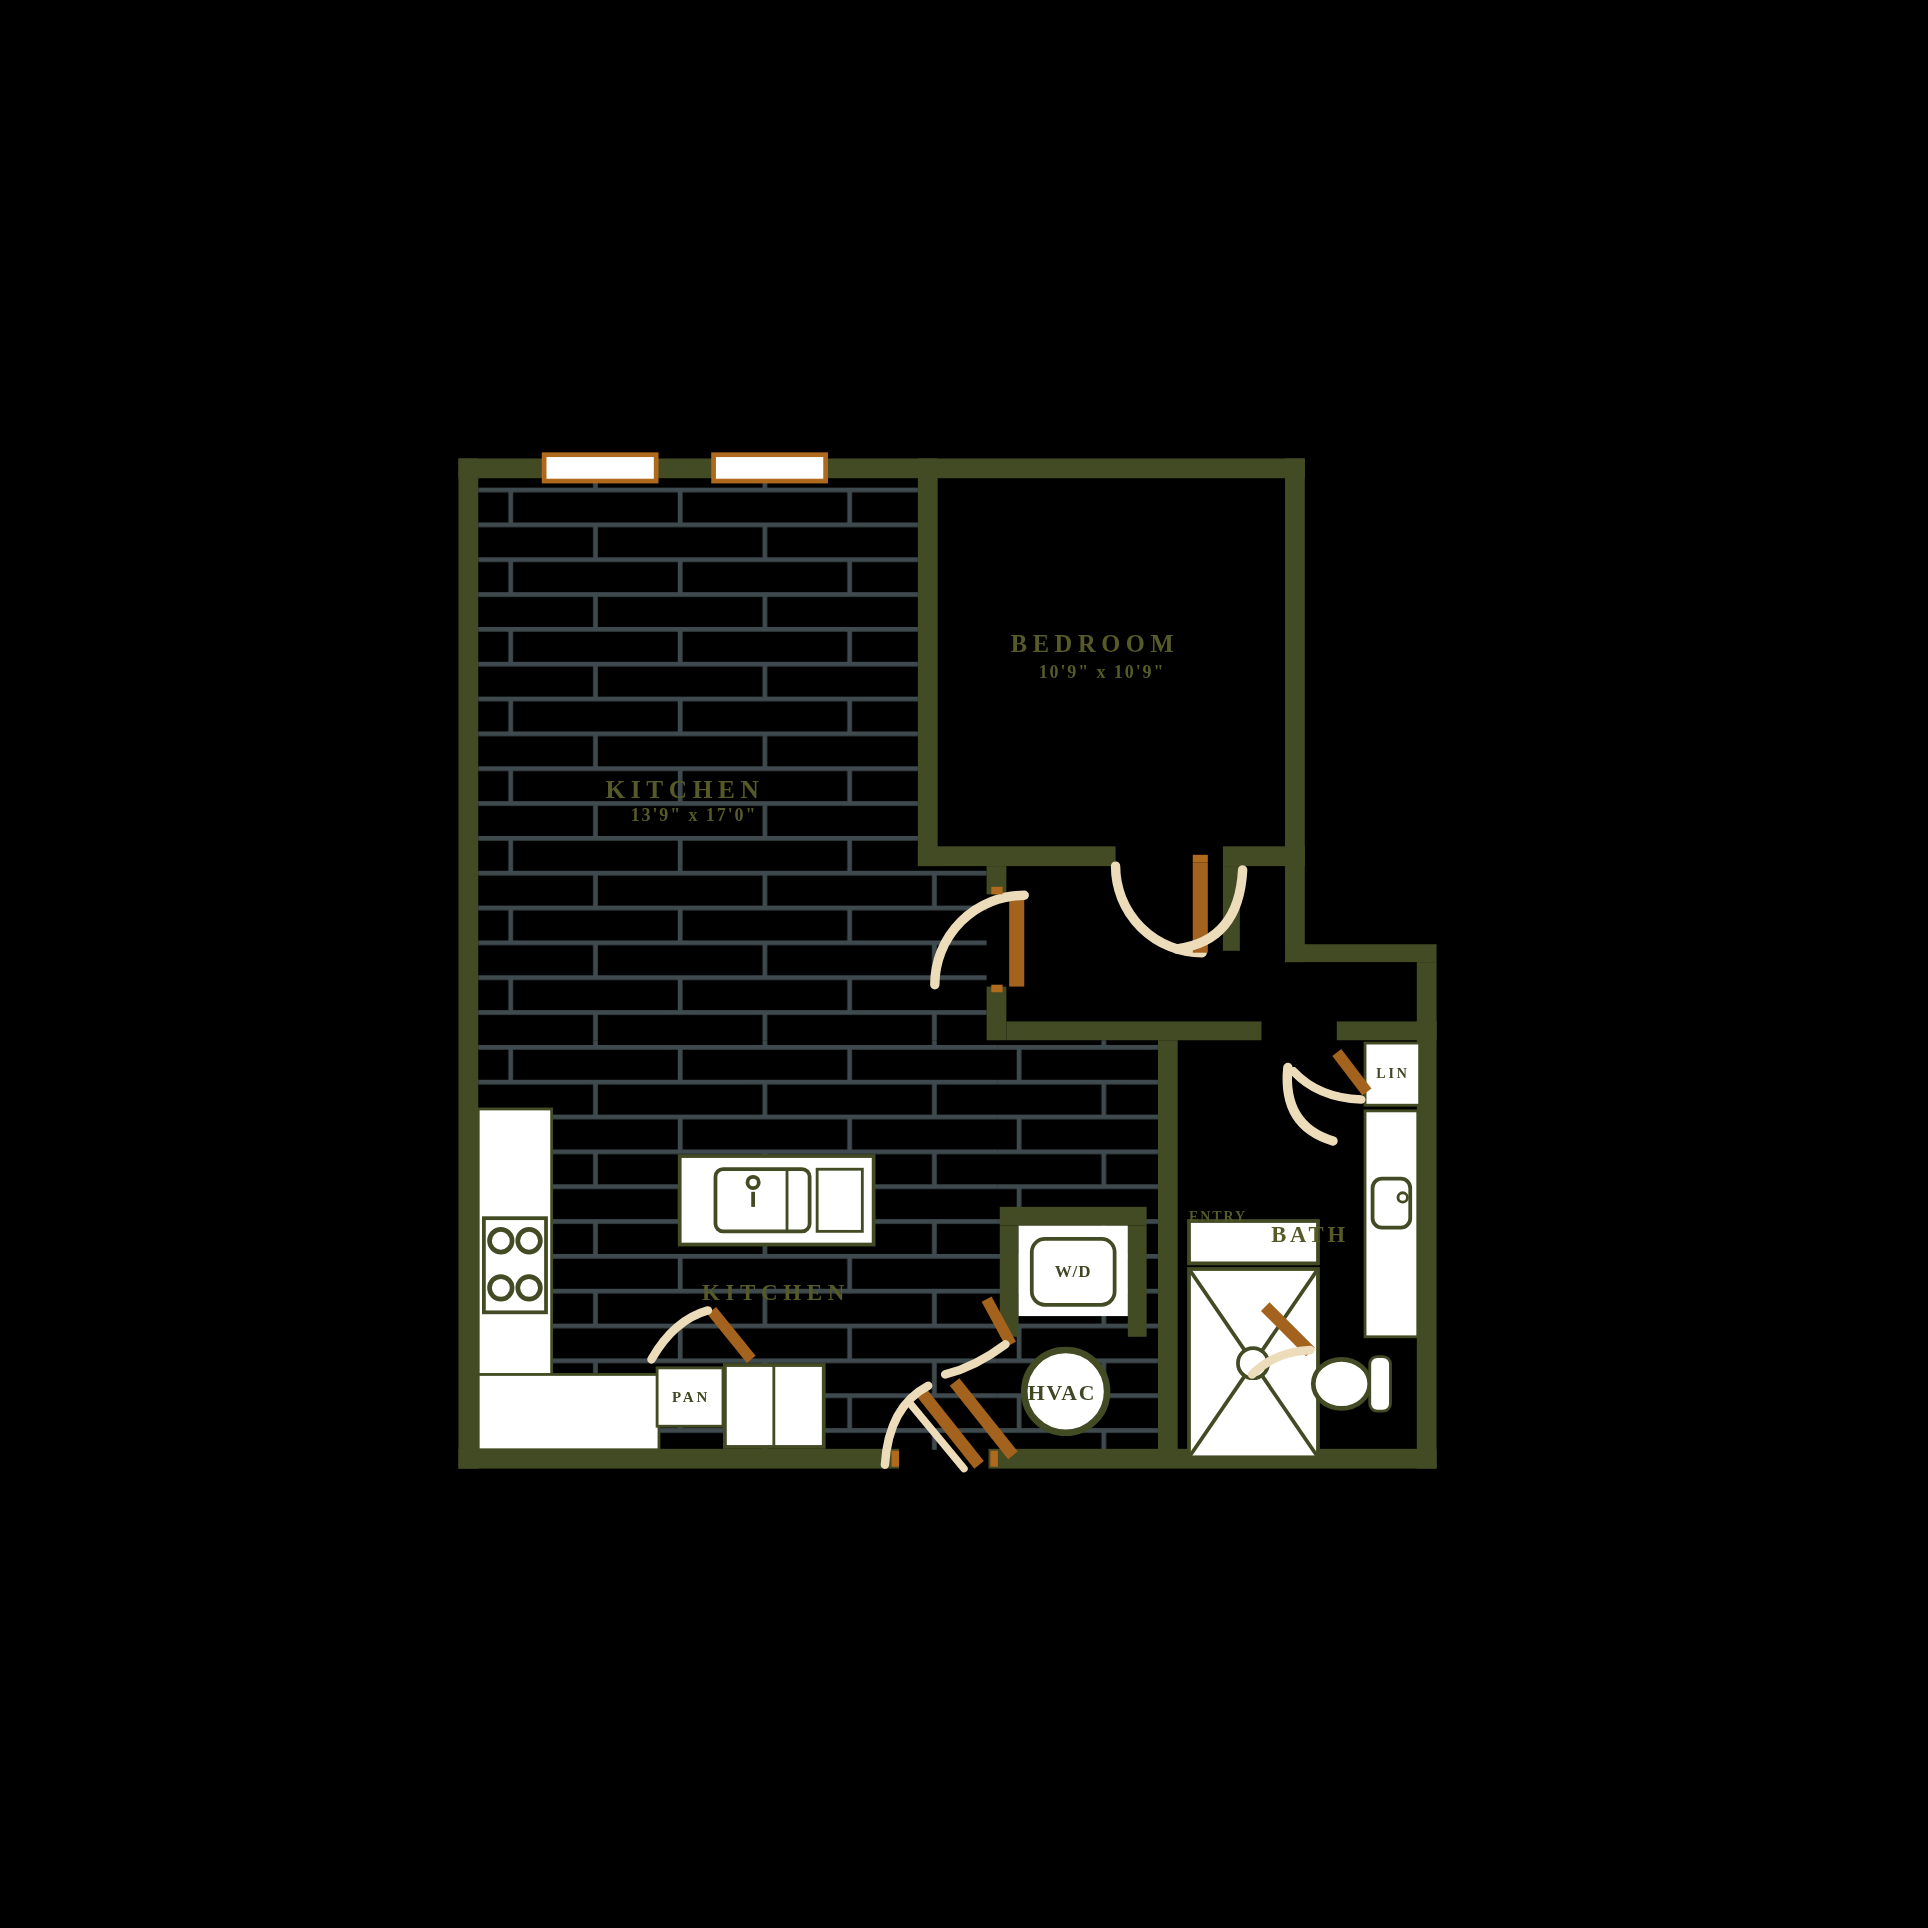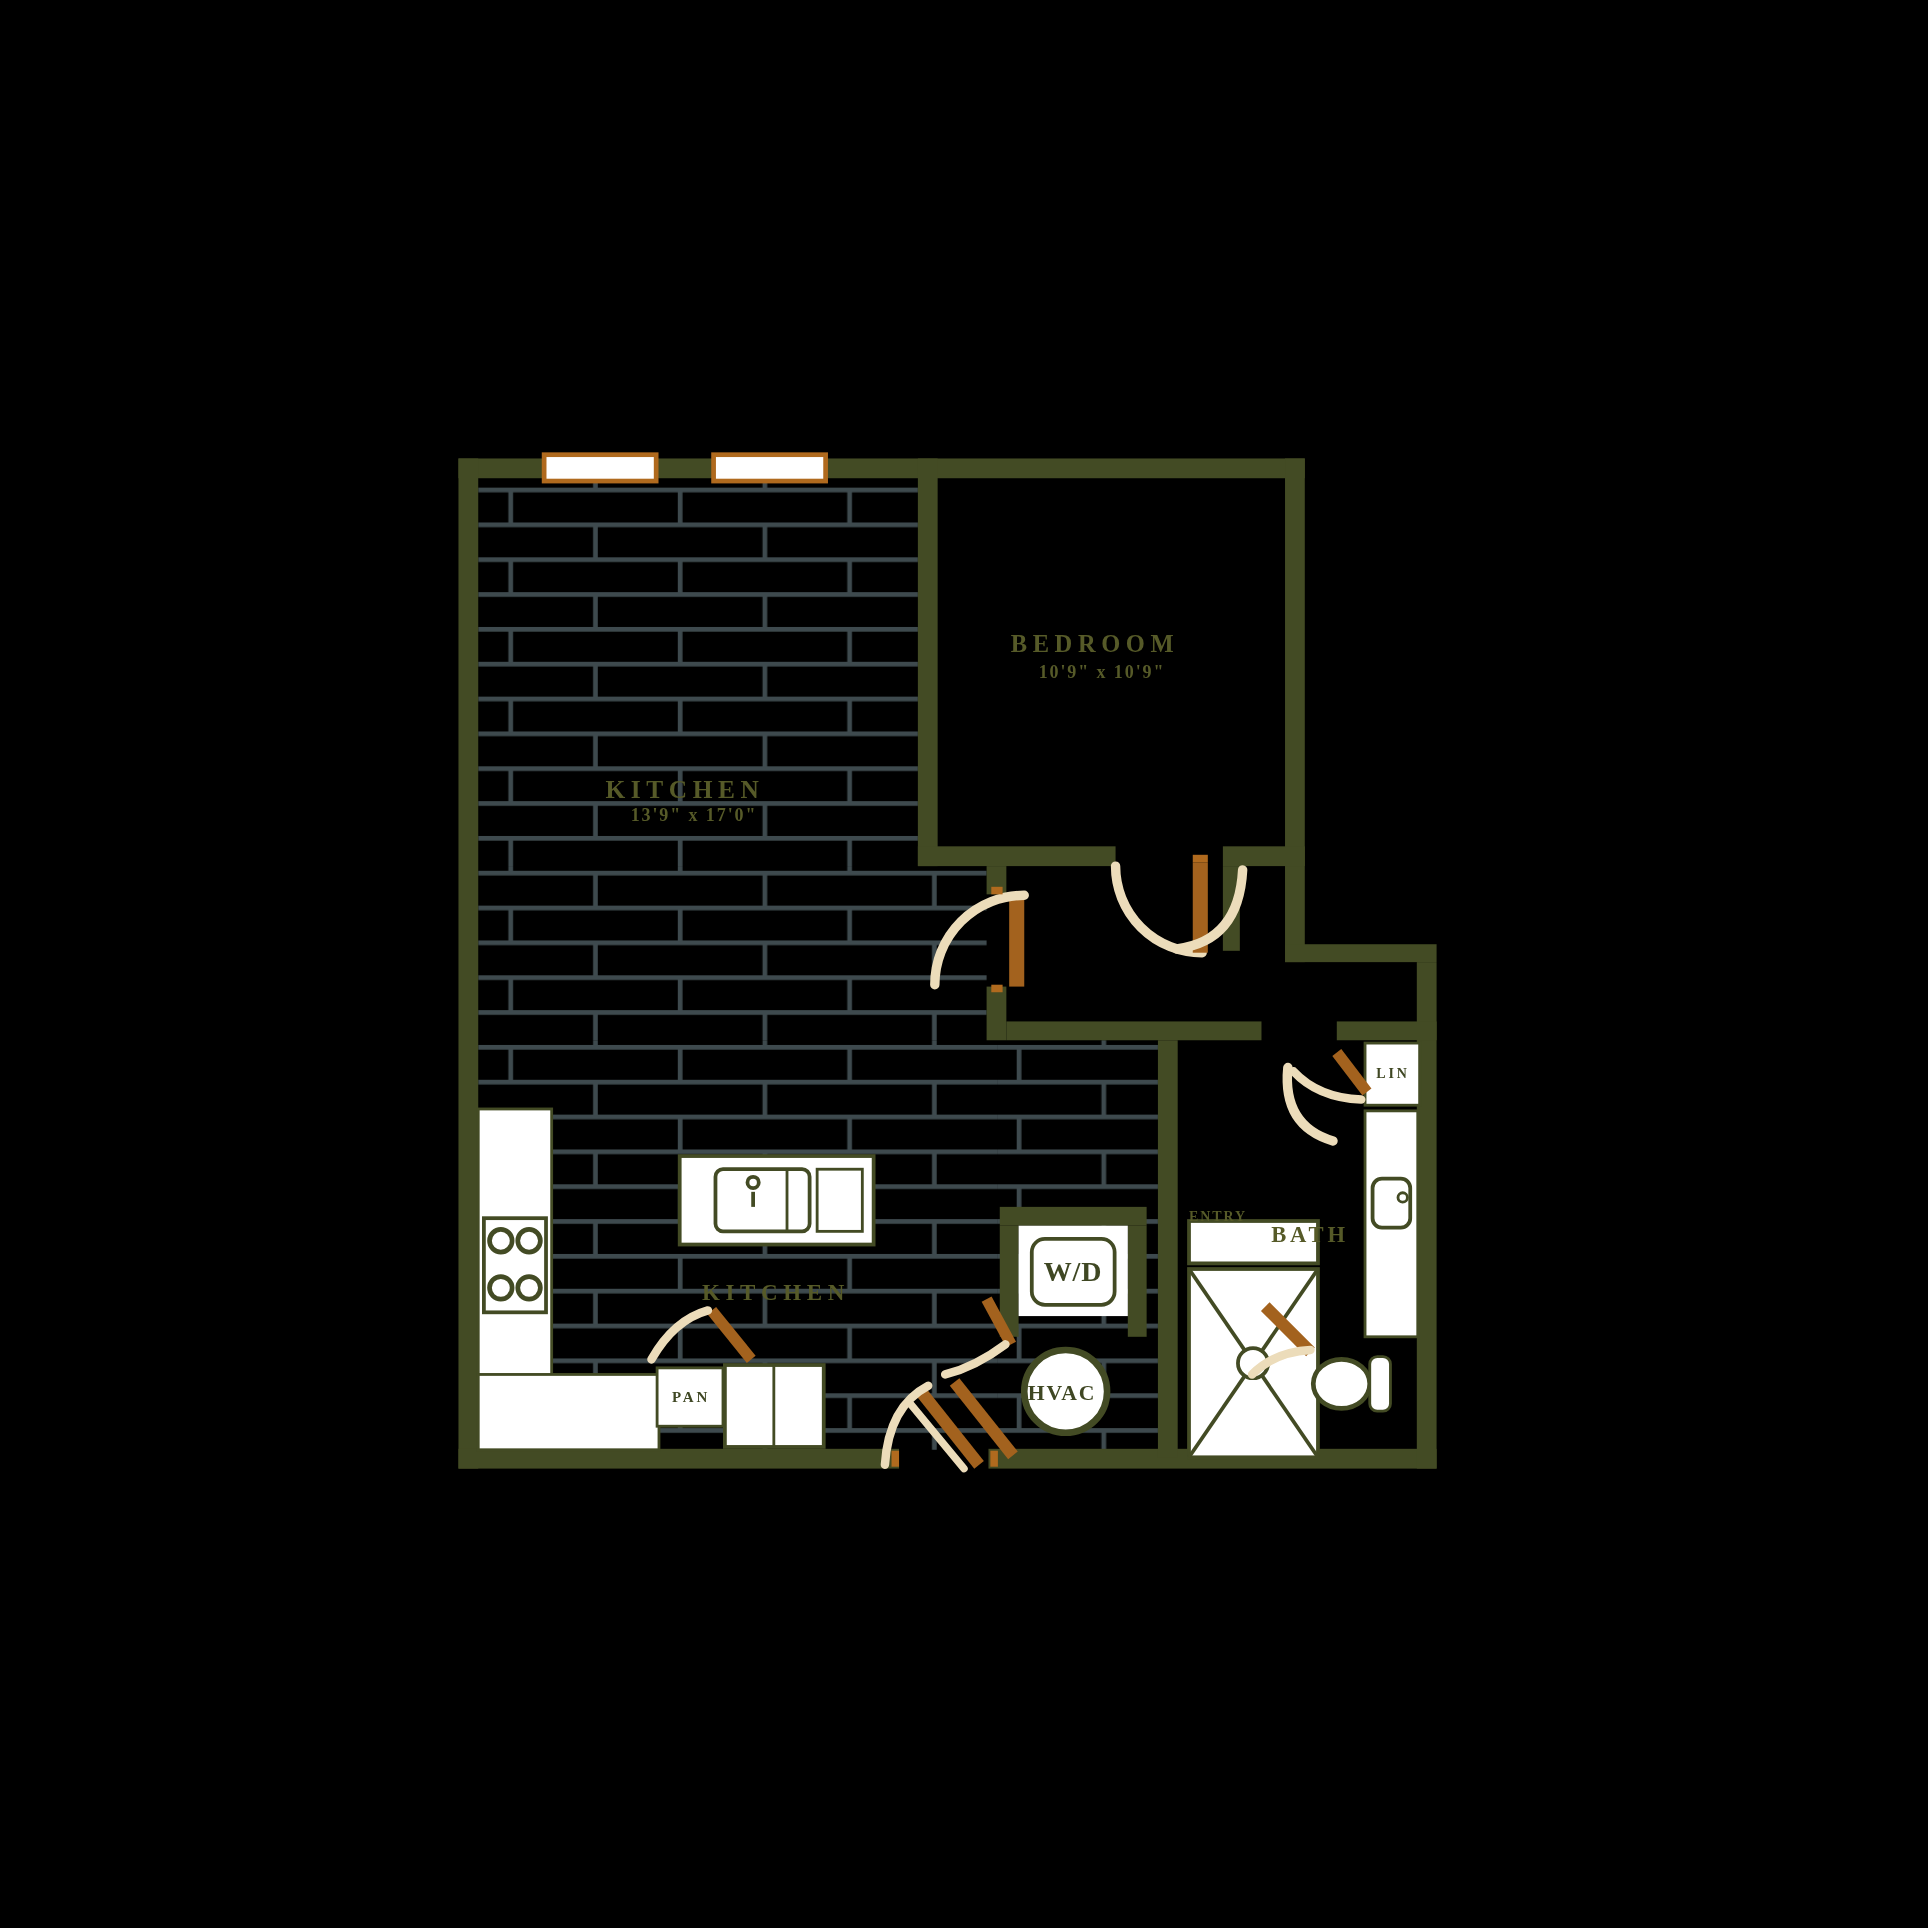--- a/index.html
+++ b/index.html
@@ -154,17 +154,17 @@
   <div class="label room-label" style="left:776px;top:1293px;font-size:23px;">KITCHEN</div>
 
   <div class="label room-label" style="left:1310px;top:1235px;font-size:22.6px;letter-spacing:3.8px;">BATH</div>
 
   <div class="label room-label" style="left:1179px;top:1217px;font-size:14px;letter-spacing:1.9px;margin-left:39px;">ENTRY</div>
 
   <div class="label fixture-label" style="left:1393px;top:1074px;font-size:14px;">LIN</div>
 
   <div class="label fixture-label" style="left:691px;top:1397px;font-size:15px;">PAN</div>
 
-  <div class="label fixture-label" style="left:1073px;top:1272px;font-size:28px;letter-spacing:0.9px;text-align:center;">W/D</div>
+  <div class="label fixture-label" style="left:1073px;top:1272px;font-size:17px;letter-spacing:0.9px;text-align:center;">W/D</div>
 
   <div class="label fixture-label" style="left:1062px;top:1393px;font-size:21.7px;letter-spacing:1.9px;">HVAC</div>
 </div>
 
 
 </body></html>

